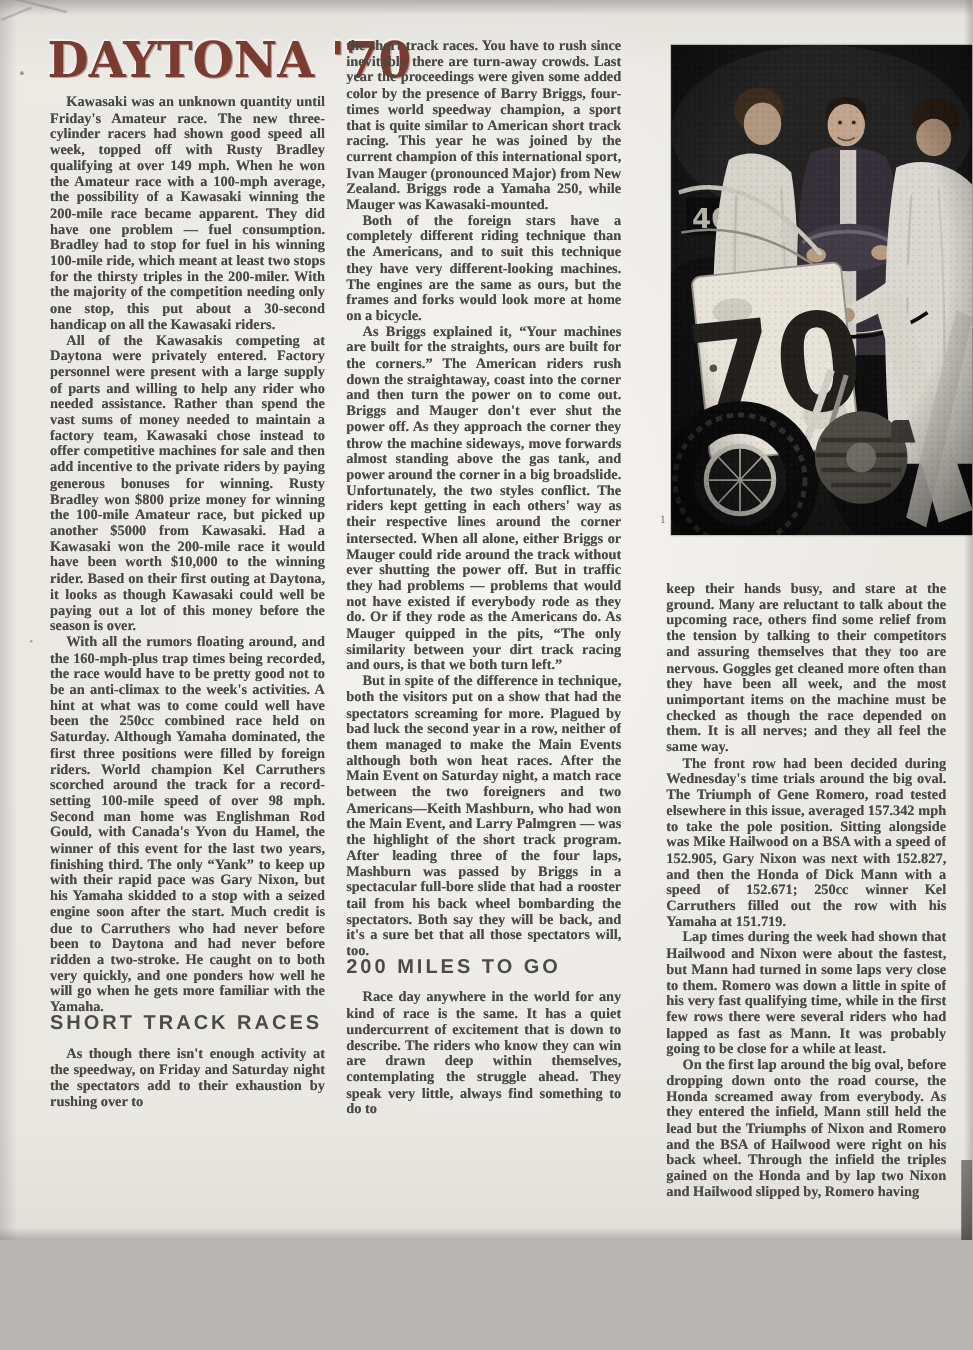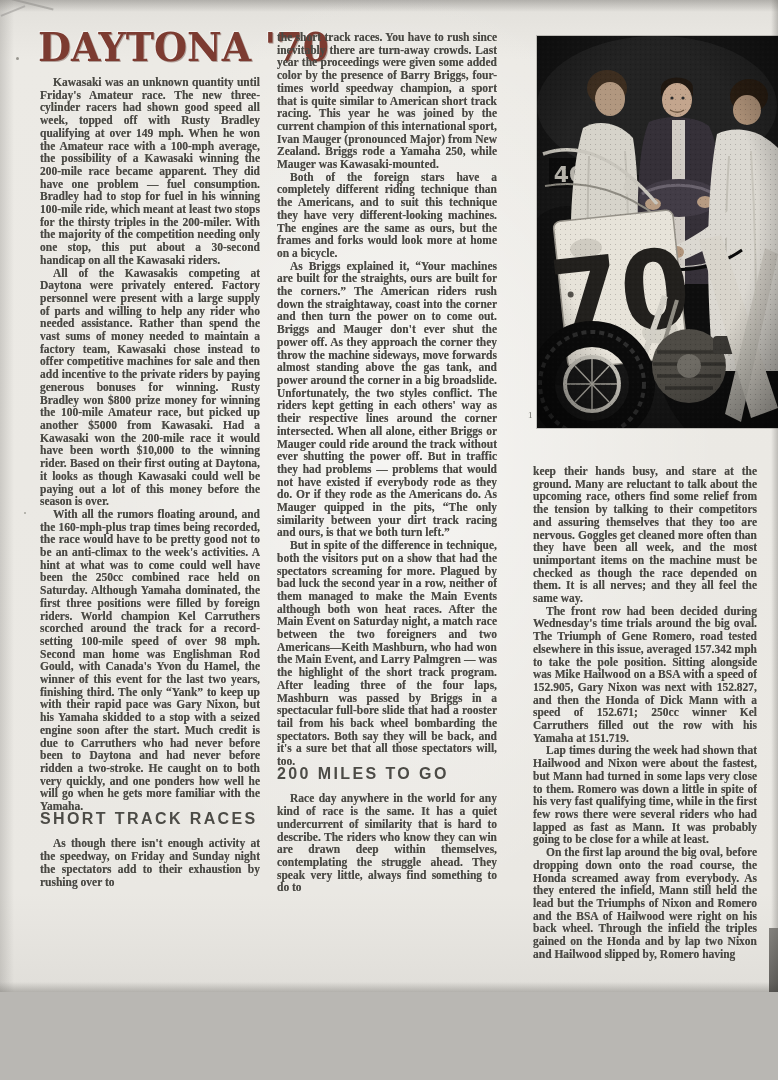--- a/index.html
+++ b/index.html
@@ -82,30 +82,30 @@
   <div class="speck-1"></div>
   <div class="speck-2"></div>
 
   <h1 class="title">DAYTONA '70</h1>
 
   <div class="col col-1">
     <p>Kawasaki was an unknown quantity until Friday's Amateur race. The new three-cylinder racers had shown good speed all week, topped off with Rusty Bradley qualifying at over 149 mph. When he won the Amateur race with a 100-mph average, the possibility of a Kawasaki winning the 200-mile race became apparent. They did have one problem — fuel consumption. Bradley had to stop for fuel in his winning 100-mile ride, which meant at least two stops for the thirsty triples in the 200-miler. With the majority of the competition needing only one stop, this put about a 30-second handicap on all the Kawasaki riders.</p>
     <p>All of the Kawasakis competing at Daytona were privately entered. Factory personnel were present with a large supply of parts and willing to help any rider who needed assistance. Rather than spend the vast sums of money needed to maintain a factory team, Kawasaki chose instead to offer competitive machines for sale and then add incentive to the private riders by paying generous bonuses for winning. Rusty Bradley won $800 prize money for winning the 100-mile Amateur race, but picked up another $5000 from Kawasaki. Had a Kawasaki won the 200-mile race it would have been worth $10,000 to the winning rider. Based on their first outing at Daytona, it looks as though Kawasaki could well be paying out a lot of this money before the season is over.</p>
     <p>With all the rumors floating around, and the 160-mph-plus trap times being recorded, the race would have to be pretty good not to be an anti-climax to the week's activities. A hint at what was to come could well have been the 250cc combined race held on Saturday. Although Yamaha dominated, the first three positions were filled by foreign riders. World champion Kel Carruthers scorched around the track for a record-setting 100-mile speed of over 98 mph. Second man home was Englishman Rod Gould, with Canada's Yvon du Hamel, the winner of this event for the last two years, finishing third. The only “Yank” to keep up with their rapid pace was Gary Nixon, but his Yamaha skidded to a stop with a seized engine soon after the start. Much credit is due to Carruthers who had never before been to Daytona and had never before ridden a two-stroke. He caught on to both very quickly, and one ponders how well he will go when he gets more familiar with the Yamaha.</p>
     <h2 class="subhead">SHORT TRACK RACES</h2>
-    <p>As though there isn't enough activity at the speedway, on Friday and Sunday night the spectators add to their exhaustion by rushing over to</p>
+    <p>As though there isn't enough activity at the speedway, on Friday and Saturday night the spectators add to their exhaustion by rushing over to</p>
   </div>
 
   <div class="col col-2">
     <p class="noindent">the short track races. You have to rush since inevitably there are turn-away crowds. Last year the proceedings were given some added color by the presence of Barry Briggs, four-times world speedway champion, a sport that is quite similar to American short track racing. This year he was joined by the current champion of this international sport, Ivan Mauger (pronounced Major) from New Zealand. Briggs rode a Yamaha 250, while Mauger was Kawasaki-mounted.</p>
     <p>Both of the foreign stars have a completely different riding technique than the Americans, and to suit this technique they have very different-looking machines. The engines are the same as ours, but the frames and forks would look more at home on a bicycle.</p>
     <p>As Briggs explained it, “Your machines are built for the straights, ours are built for the corners.” The American riders rush down the straightaway, coast into the corner and then turn the power on to come out. Briggs and Mauger don't ever shut the power off. As they approach the corner they throw the machine sideways, move forwards almost standing above the gas tank, and power around the corner in a big broadslide. Unfortunately, the two styles conflict. The riders kept getting in each others' way as their respective lines around the corner intersected. When all alone, either Briggs or Mauger could ride around the track without ever shutting the power off. But in traffic they had problems — problems that would not have existed if everybody rode as they do. Or if they rode as the Americans do. As Mauger quipped in the pits, “The only similarity between your dirt track racing and ours, is that we both turn left.”</p>
     <p>But in spite of the difference in technique, both the visitors put on a show that had the spectators screaming for more. Plagued by bad luck the second year in a row, neither of them managed to make the Main Events although both won heat races. After the Main Event on Saturday night, a match race between the two foreigners and two Americans—Keith Mashburn, who had won the Main Event, and Larry Palmgren — was the highlight of the short track program. After leading three of the four laps, Mashburn was passed by Briggs in a spectacular full-bore slide that had a rooster tail from his back wheel bombarding the spectators. Both say they will be back, and it's a sure bet that all those spectators will, too.</p>
     <h2 class="subhead">200 MILES TO GO</h2>
-    <p>Race day anywhere in the world for any kind of race is the same. It has a quiet undercurrent of similarity that is hard to describe. The riders who know they can win are drawn deep within themselves, contemplating the struggle ahead. They speak very little, always find something to do to</p>
+    <p>Race day anywhere in the world for any kind of race is the same. It has a quiet undercurrent of excitement that is down to describe. The riders who know they can win are drawn deep within themselves, contemplating the struggle ahead. They speak very little, always find something to do to</p>
   </div>
 
   <div class="photo">
     <svg width="241" height="392" viewBox="0 0 241 392" xmlns="http://www.w3.org/2000/svg">
       <defs>
         <pattern id="grain" width="5" height="5" patternUnits="userSpaceOnUse">
           <circle cx="1" cy="1" r="0.6" fill="#ffffff" opacity="0.05"></circle>
           <circle cx="3.5" cy="3.5" r="0.5" fill="#000000" opacity="0.25"></circle>
         </pattern>
         <radialGradient id="vig" cx="50%" cy="45%" r="75%">

